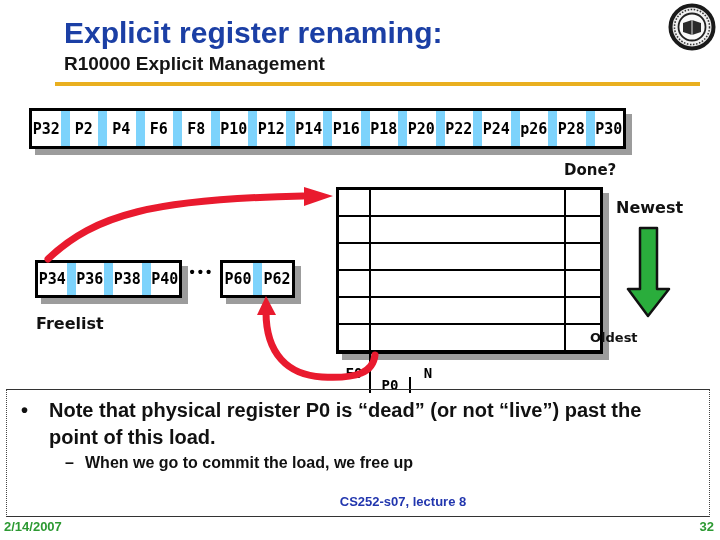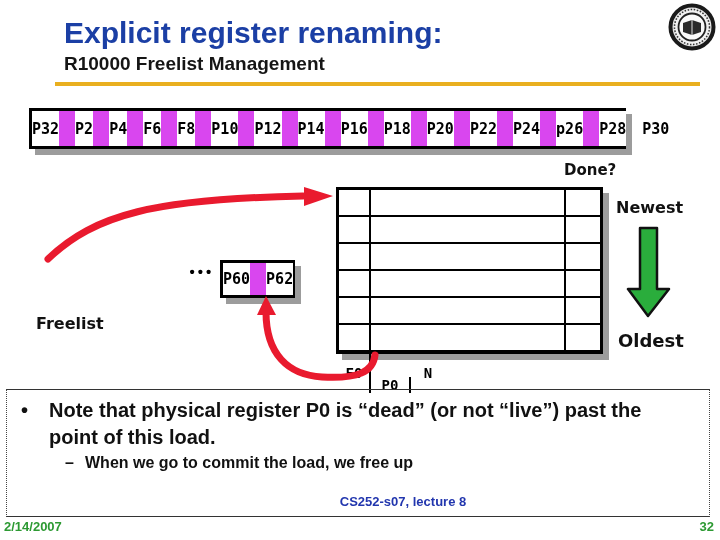--- a/index.html
+++ b/index.html
@@ -20,22 +20,22 @@
     position:absolute;left:55px;top:82px;width:645px;height:4px;background:#e9af1f;
   }
   .seal{position:absolute;left:668px;top:3px;width:48px;height:48px;}
   
   .hand{
     position:absolute;font-weight:bold;color:#111;
     font-family:"DejaVu Sans",sans-serif;white-space:nowrap;
   }
   
   .strip{
-    position:absolute;display:flex;background:#d946ef;border:3px solid #000;
-    box-shadow:6px 6px 0 0 #9c9c9c;gap:16px;
+    position:absolute;display:flex;background:#7dd3fc;border:3px solid #000;
+    box-shadow:6px 6px 0 0 #9c9c9c;gap:9px;
   }
   .strip .cell{
     flex:1;background:#fff;display:flex;align-items:center;justify-content:center;
     font-family:"DejaVu Sans Mono","Liberation Mono",monospace;
     font-weight:bold;font-size:15px;color:#000;
   }
   #map-strip{left:29px;top:108px;width:591px;height:35px;}
   #freelist-strip-left{left:35px;top:260px;width:141px;height:32px;}
   #freelist-strip-right{left:220px;top:260px;width:69px;height:32px;}
   .ellipsis{
@@ -83,21 +83,21 @@
   .footer-date{position:absolute;left:4px;top:519px;font-size:13px;font-weight:bold;color:#2d9a33;}
   .footer-course{position:absolute;left:0;top:494px;width:720px;text-align:center;font-size:13px;font-weight:bold;color:#2236ae;margin-left:43px;}
   .footer-page{position:absolute;right:6px;top:519px;font-size:13px;font-weight:bold;color:#2d9a33;}
 </style>
 </head>
 <body>
 
 <div id="slide">
 
   <div class="title">Explicit register renaming:</div>
-  <div class="subtitle">R10000 Freelist Management</div>
+  <div class="subtitle">R10000 Explicit Management</div>
   <div class="gold-rule"></div>
 
   <svg class="seal" viewBox="0 0 48 48">
     <circle cx="24" cy="24" r="21.5" fill="#e7e7e7" stroke="#1a1a1a" stroke-width="4"></circle>
     <circle cx="24" cy="24" r="17.5" fill="#f2f2f2" stroke="#333" stroke-width="1.5" stroke-dasharray="1.5 1.6"></circle>
     <circle cx="24" cy="24" r="13.5" fill="#fafafa" stroke="#222" stroke-width="1.8"></circle>
     <path d="M15 20 L24 17 L33 20 L33 29 L24 32 L15 29 Z" fill="#2a2a2a"></path>
     <path d="M24 17 L24 32" stroke="#e0e0e0" stroke-width="1"></path>
   </svg>
 
@@ -160,22 +160,28 @@
       <div class="rob-cell rob-c4"></div>
     </div>
     <div class="rob-row">
       <div class="rob-cell rob-c1">F0</div>
       <div class="rob-cell rob-c2">P0</div>
       <div class="rob-cell rob-c4">N</div>
     </div>
   </div>
 
   <div class="hand" style="left:616px;top:198px;font-size:16px;">Newest</div>
-  <div class="hand" style="left:618px;top:330px;font-size:18px;">Oldest</div>
-
+  <div class="hand" style="left:590px;top:330px;font-size:13px;">Oldest</div>
+
+  <div class="strip" id="freelist-strip-left">
+    <div class="cell">P34</div>
+    <div class="cell">P36</div>
+    <div class="cell">P38</div>
+    <div class="cell">P40</div>
+  </div>
   <div class="ellipsis">•••</div>
   <div class="strip" id="freelist-strip-right">
     <div class="cell">P60</div>
     <div class="cell">P62</div>
   </div>
   <div class="hand" style="left:36px;top:314px;font-size:16px;">Freelist</div>
 
   <svg id="overlay" viewBox="0 0 720 540">
 
     <path d="M 48 259 C 95 214, 155 199, 303 196" fill="none" stroke="#e91a2e" stroke-width="7" stroke-linecap="round"></path>

